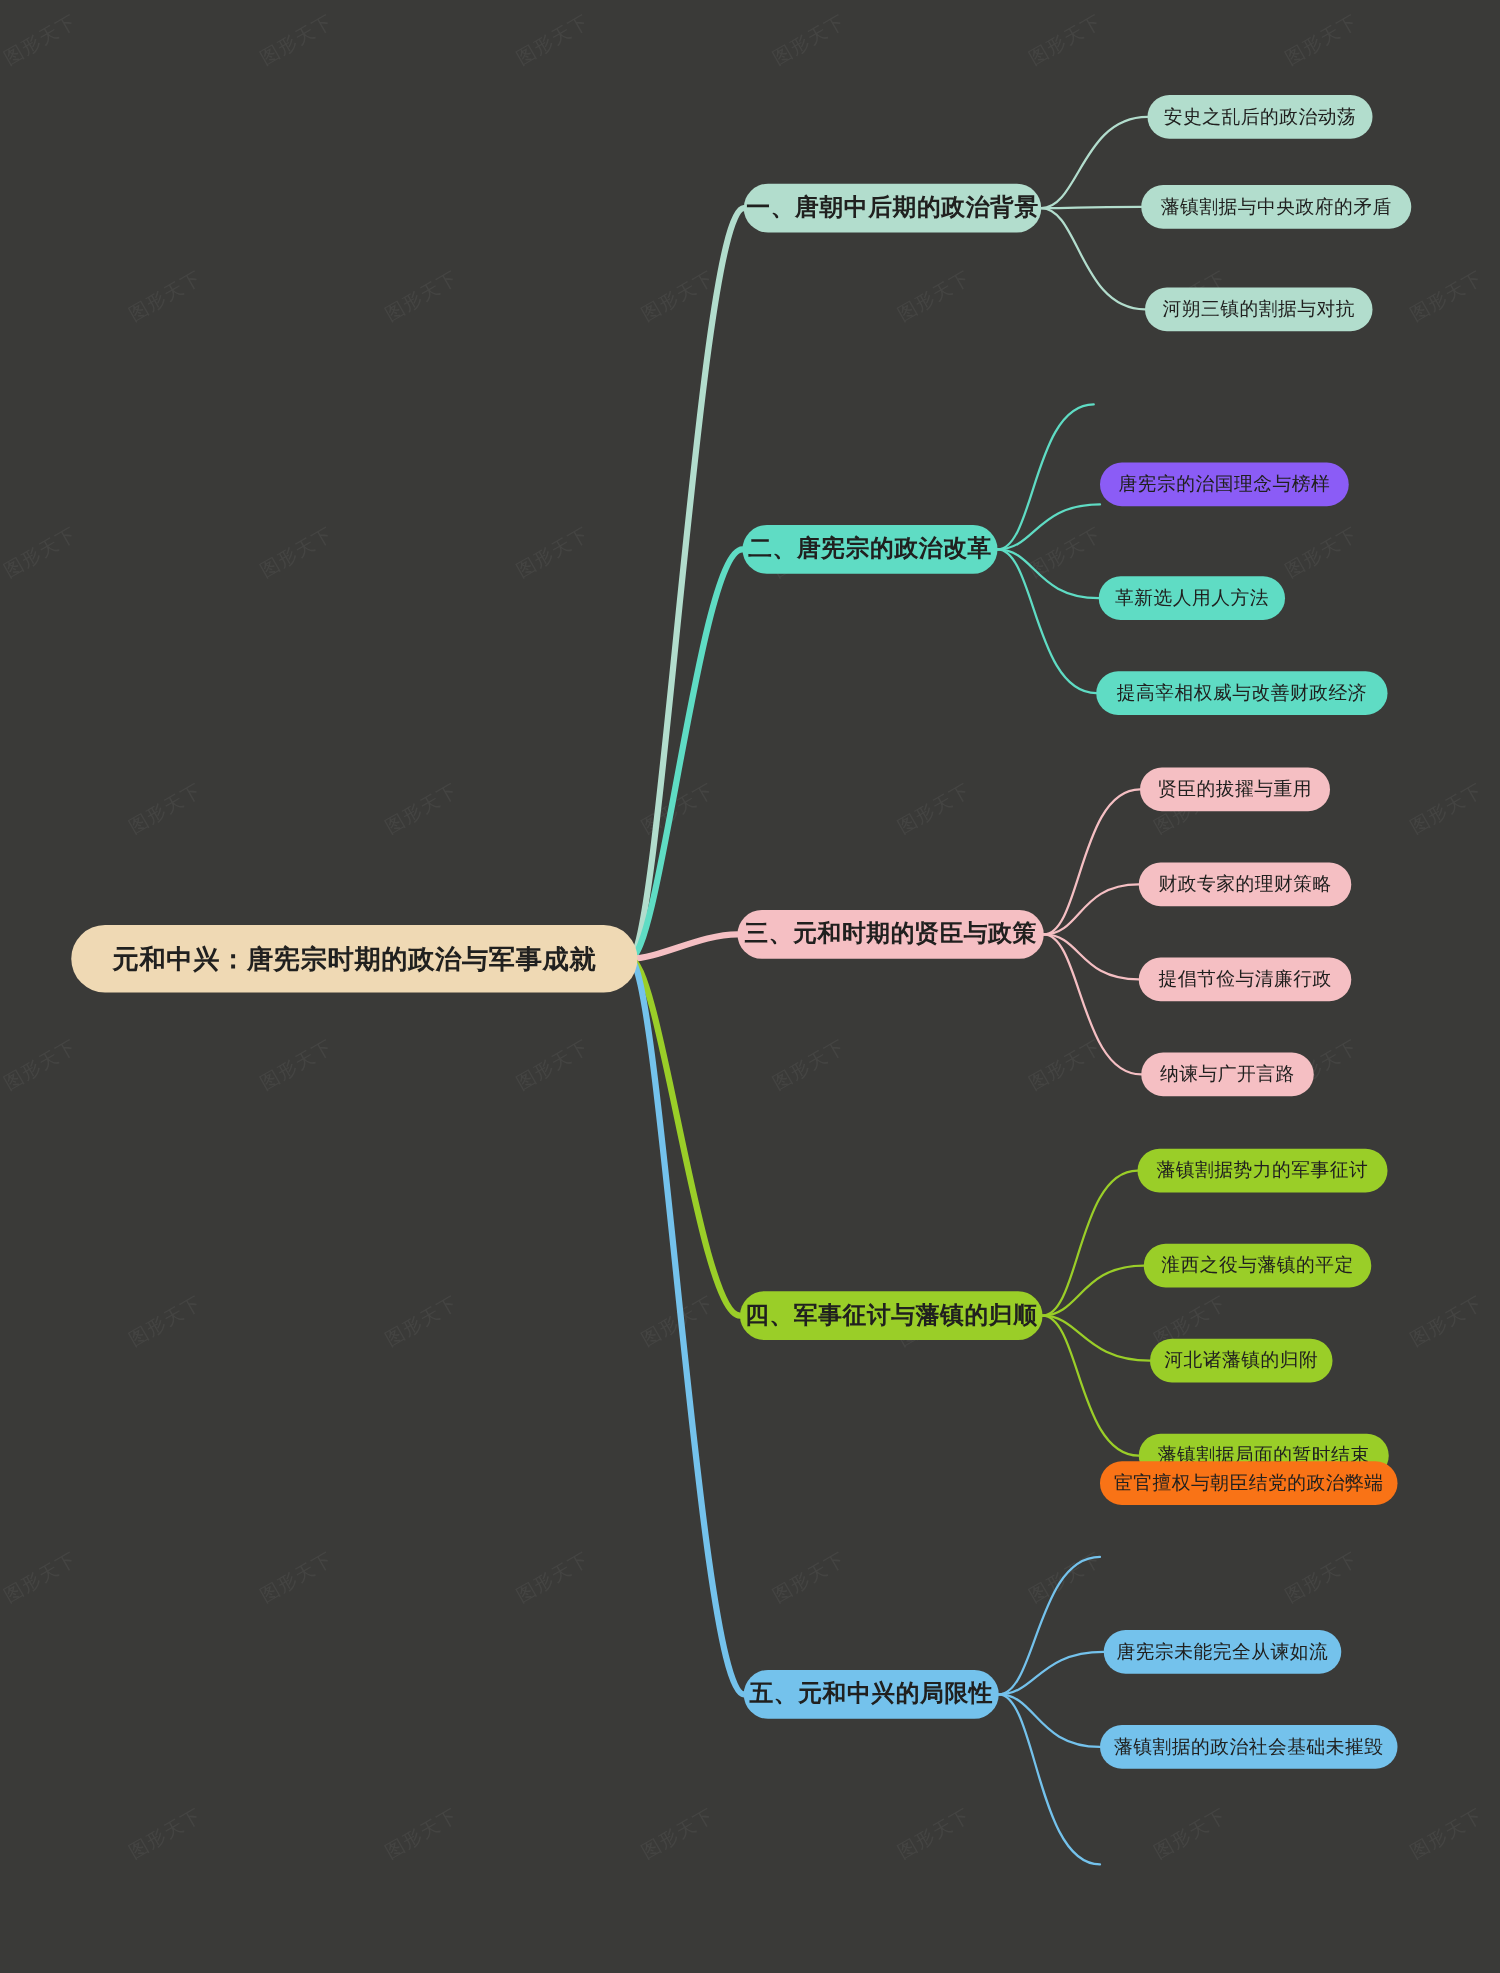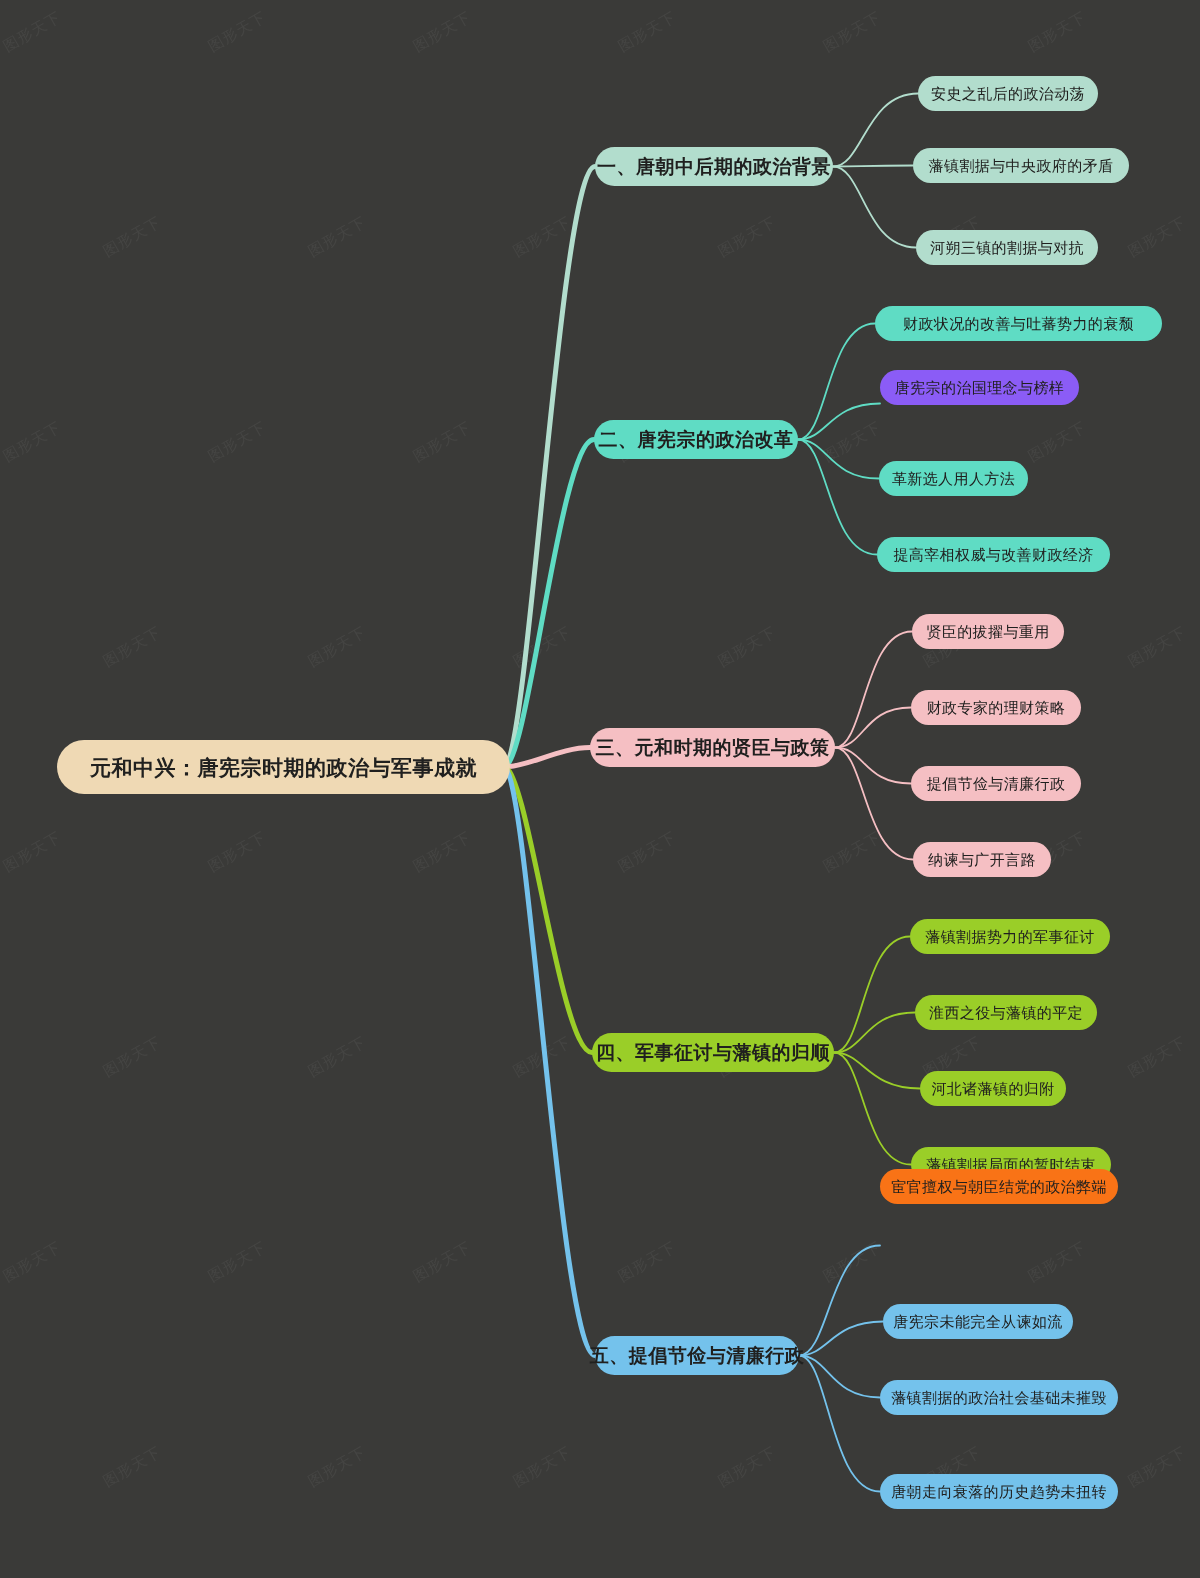--- a/index.html
+++ b/index.html
@@ -158,23 +158,20 @@
     </div>
     <div class="node leaf" style="left: 913px; top: 148px; width: 216px; height: 35px; background: rgb(178, 221, 205);">
       <span>藩镇割据与中央政府的矛盾</span>
     </div>
     <div class="node leaf" style="left: 916px; top: 230px; width: 182px; height: 35px; background: rgb(178, 221, 205);">
       <span>河朔三镇的割据与对抗</span>
     </div>
     <div class="node branch" style="left: 594px; top: 420px; width: 204px; height: 39px; background: rgb(95, 220, 196);">
       <span>二、唐宪宗的政治改革</span>
     </div>
-    <div class="node leaf" style="left: 875px; top: 306px; width: 287px; height: 35px; background: rgb(95, 220, 196);">
-      <span>财政状况的改善与吐蕃势力的衰颓</span>
-    </div>
     <div class="node leaf" style="left: 880px; top: 370px; width: 199px; height: 35px; background: #8b5cf6;">
       <span>唐宪宗的治国理念与榜样</span>
     </div>
     <div class="node leaf" style="left: 879px; top: 461px; width: 149px; height: 35px; background: rgb(95, 220, 196);">
       <span>革新选人用人方法</span>
     </div>
     <div class="node leaf" style="left: 877px; top: 537px; width: 233px; height: 35px; background: rgb(95, 220, 196);">
       <span>提高宰相权威与改善财政经济</span>
     </div>
     <div class="node branch" style="left: 590px; top: 728px; width: 245px; height: 39px; background: rgb(245, 191, 195);">
@@ -201,27 +198,24 @@
     <div class="node leaf" style="left: 915px; top: 995px; width: 182px; height: 35px; background: rgb(154, 206, 40);">
       <span>淮西之役与藩镇的平定</span>
     </div>
     <div class="node leaf" style="left: 920px; top: 1071px; width: 146px; height: 35px; background: rgb(154, 206, 40);">
       <span>河北诸藩镇的归附</span>
     </div>
     <div class="node leaf" style="left: 911px; top: 1147px; width: 200px; height: 35px; background: rgb(154, 206, 40);">
       <span>藩镇割据局面的暂时结束</span>
     </div>
     <div class="node branch" style="left: 595px; top: 1336px; width: 204px; height: 39px; background: rgb(116, 194, 236);">
-      <span>五、提倡节俭与清廉行政</span>
+      <span>五、元和中兴的局限性</span>
     </div>
     <div class="node leaf" style="left: 880px; top: 1169px; width: 238px; height: 35px; background: #f97316;">
       <span>宦官擅权与朝臣结党的政治弊端</span>
     </div>
     <div class="node leaf" style="left: 883px; top: 1304px; width: 190px; height: 35px; background: rgb(116, 194, 236);">
       <span>唐宪宗未能完全从谏如流</span>
     </div>
     <div class="node leaf" style="left: 880px; top: 1380px; width: 238px; height: 35px; background: rgb(116, 194, 236);">
       <span>藩镇割据的政治社会基础未摧毁</span>
     </div>
-    <div class="node leaf" style="left: 880px; top: 1474px; width: 238px; height: 35px; background: rgb(116, 194, 236);">
-      <span>唐朝走向衰落的历史趋势未扭转</span>
-    </div>
   </div>
 
 </body></html>

